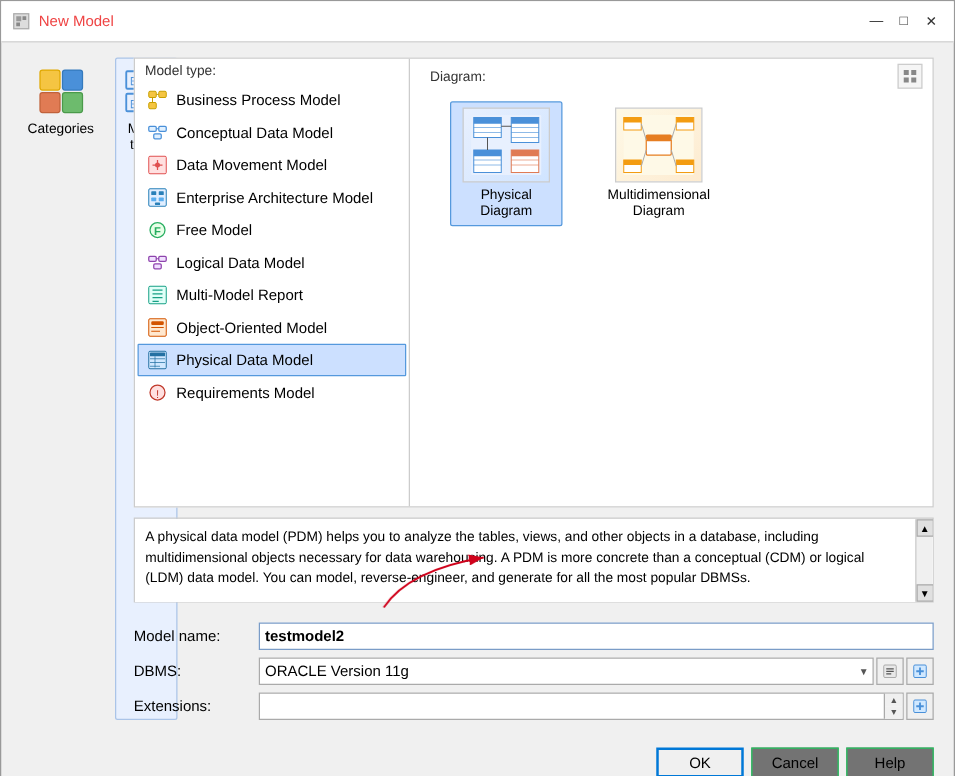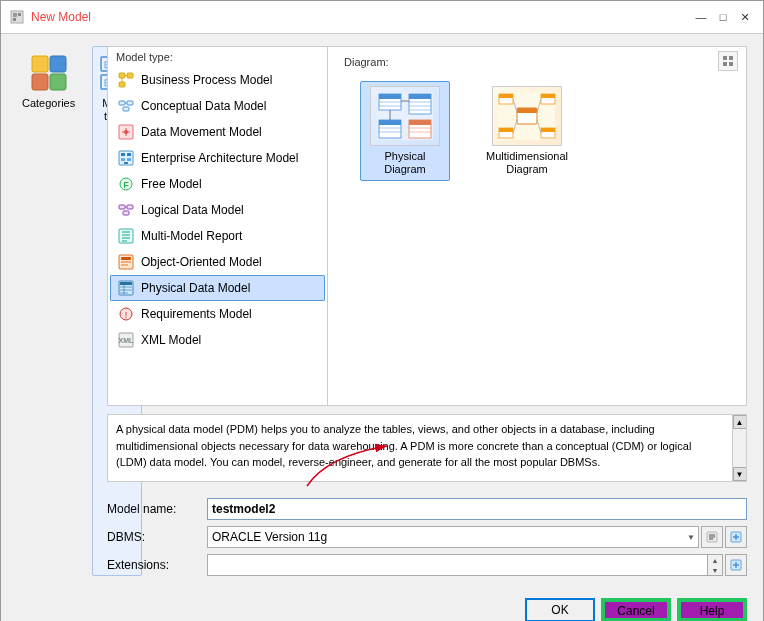--- a/index.html
+++ b/index.html
@@ -376,22 +376,22 @@
     .dialog-footer {
       display: flex;
       justify-content: flex-end;
       align-items: center;
       gap: 6px;
       padding: 10px 16px 14px 16px;
     }
     .footer-btn {
       min-width: 70px;
       height: 24px;
-      border: 4px solid #22c55e;
-      background: #a21caf;
+      border: 1px solid #22c55e;
+      background: #737373;
       cursor: pointer;
       font-size: 12px;
       padding: 2px 12px;
       color: #000;
     }
     .footer-btn.primary {
       border: 2px solid #0078d7;
       background: #f0f0f0;
     }
 
@@ -582,29 +582,20 @@
               <div class="model-list-item">
                 <div class="model-list-icon">
                   <svg width="16" height="16" viewBox="0 0 16 16">
                     <circle cx="8" cy="8" r="6" fill="#ffe0e0" stroke="#c0392b" stroke-width="1"></circle>
                     <text x="8" y="12" font-size="9" fill="#c0392b" text-anchor="middle">!</text>
                   </svg>
                 </div>
                 <span class="model-list-label">Requirements Model</span>
               </div>
 
-              <div class="model-list-item">
-                <div class="model-list-icon">
-                  <svg width="16" height="16" viewBox="0 0 16 16">
-                    <rect x="1" y="1" width="14" height="14" rx="1" fill="#f0f0f0" stroke="#7f8c8d" stroke-width="0.8"></rect>
-                    <text x="8" y="11" font-size="7" fill="#7f8c8d" text-anchor="middle" font-weight="bold">XML</text>
-                  </svg>
-                </div>
-                <span class="model-list-label">XML Model</span>
-              </div>
 
             </div>
           </div>
 
           <div class="diagram-panel">
             <div class="diagram-header">
               <span class="panel-label">Diagram:</span>
               <button class="diagram-grid-btn">
                 <svg width="12" height="12" viewBox="0 0 12 12">
                   <rect x="1" y="1" width="4" height="4" fill="#888"></rect>

